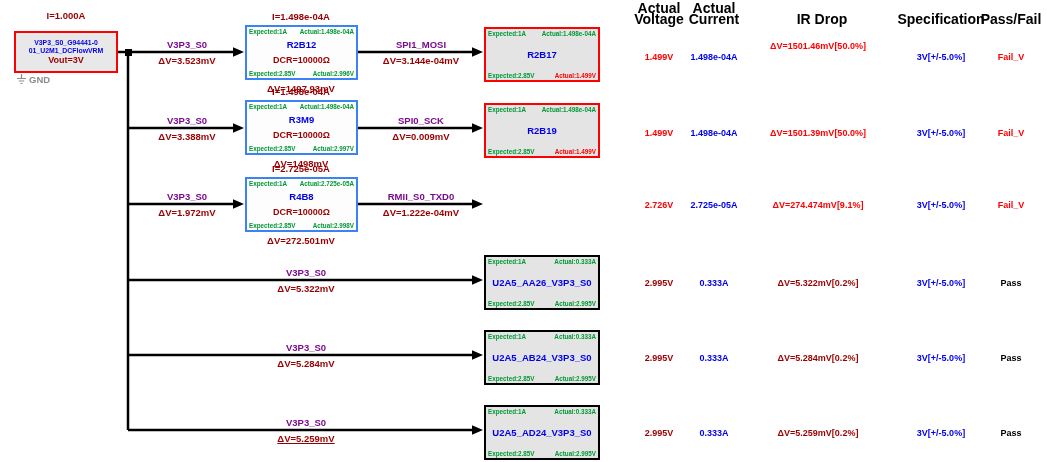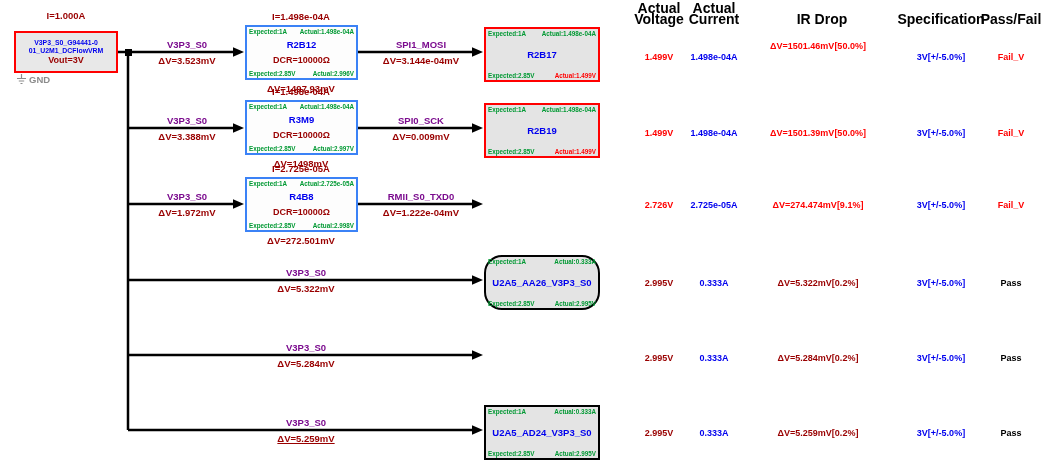--- a/index.html
+++ b/index.html
@@ -152,34 +152,45 @@
         <span>Expected:2.85V</span>
         <span>Actual:2.998V</span>
       </div>
   </div>
   <div class="lbl dv" style="left:301px;top:235px;">ΔV=272.501mV</div>
   <div class="lbl net" style="left:421px;top:191px;">RMII_S0_TXD0</div>
   <div class="lbl dv" style="left:421px;top:207px;">ΔV=1.222e-04mV</div>
 
   <div class="lbl net" style="left:306px;top:267px;">V3P3_S0</div>
   <div class="lbl dv" style="left:306px;top:283px;">ΔV=5.322mV</div>
-  <div class="box sinkbox pass" style="top:255px;border-radius:18px;">
+  <div class="box sinkbox pass" style="top:255px;">
     <div class="corners">
         <span>Expected:1A</span>
         <span>Actual:0.333A</span>
       </div>
     <div class="bname">U2A5_AA26_V3P3_S0</div>
     <div class="corners">
         <span>Expected:2.85V</span>
         <span class="actv">Actual:2.995V</span>
       </div>
   </div>
 
   <div class="lbl net" style="left:306px;top:342px;">V3P3_S0</div>
   <div class="lbl dv" style="left:306px;top:358px;">ΔV=5.284mV</div>
+  <div class="box sinkbox pass" style="top:330px;">
+    <div class="corners">
+        <span>Expected:1A</span>
+        <span>Actual:0.333A</span>
+      </div>
+    <div class="bname">U2A5_AB24_V3P3_S0</div>
+    <div class="corners">
+        <span>Expected:2.85V</span>
+        <span class="actv">Actual:2.995V</span>
+      </div>
+  </div>
 
   <div class="lbl net" style="left:306px;top:417px;">V3P3_S0</div>
   <div class="lbl dv" style="left:306px;top:433px;text-decoration:underline;">ΔV=5.259mV</div>
   <div class="box sinkbox pass" style="top:405px;">
     <div class="corners">
         <span>Expected:1A</span>
         <span>Actual:0.333A</span>
       </div>
     <div class="bname">U2A5_AD24_V3P3_S0</div>
     <div class="corners">

